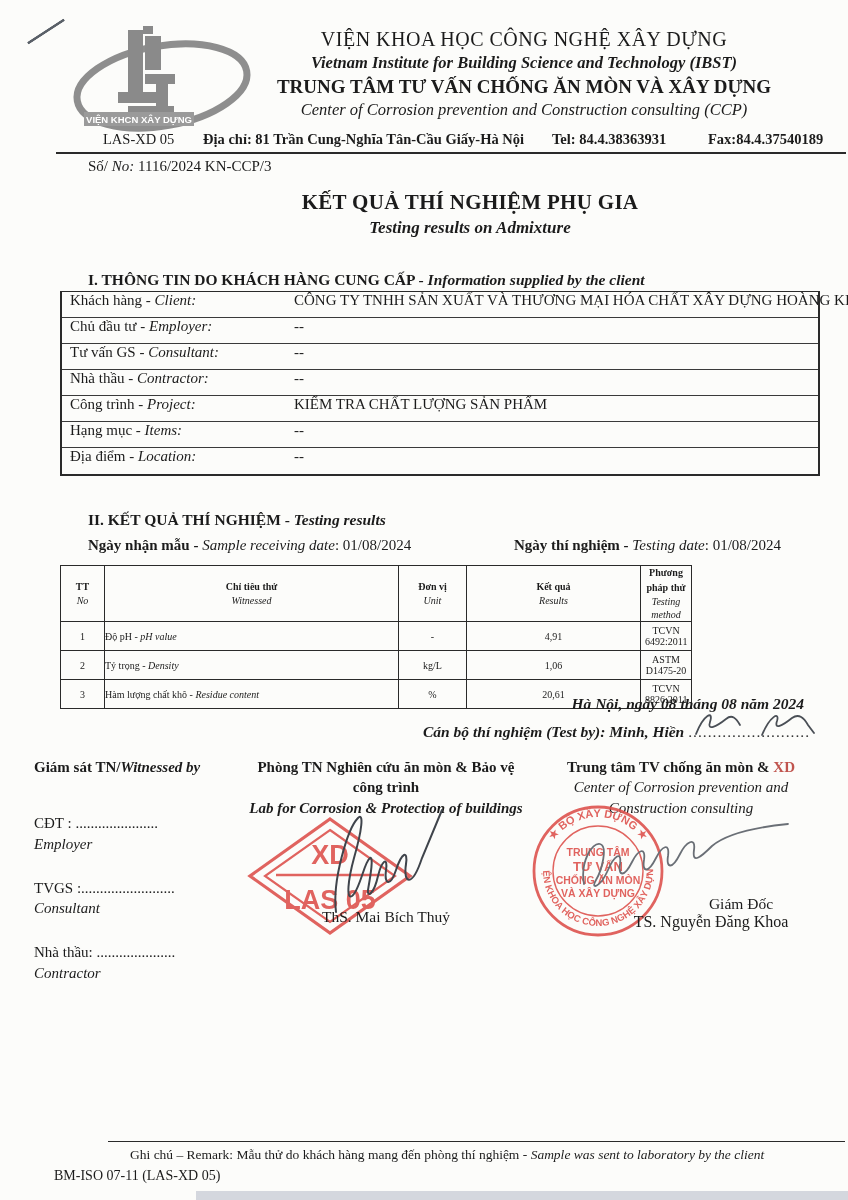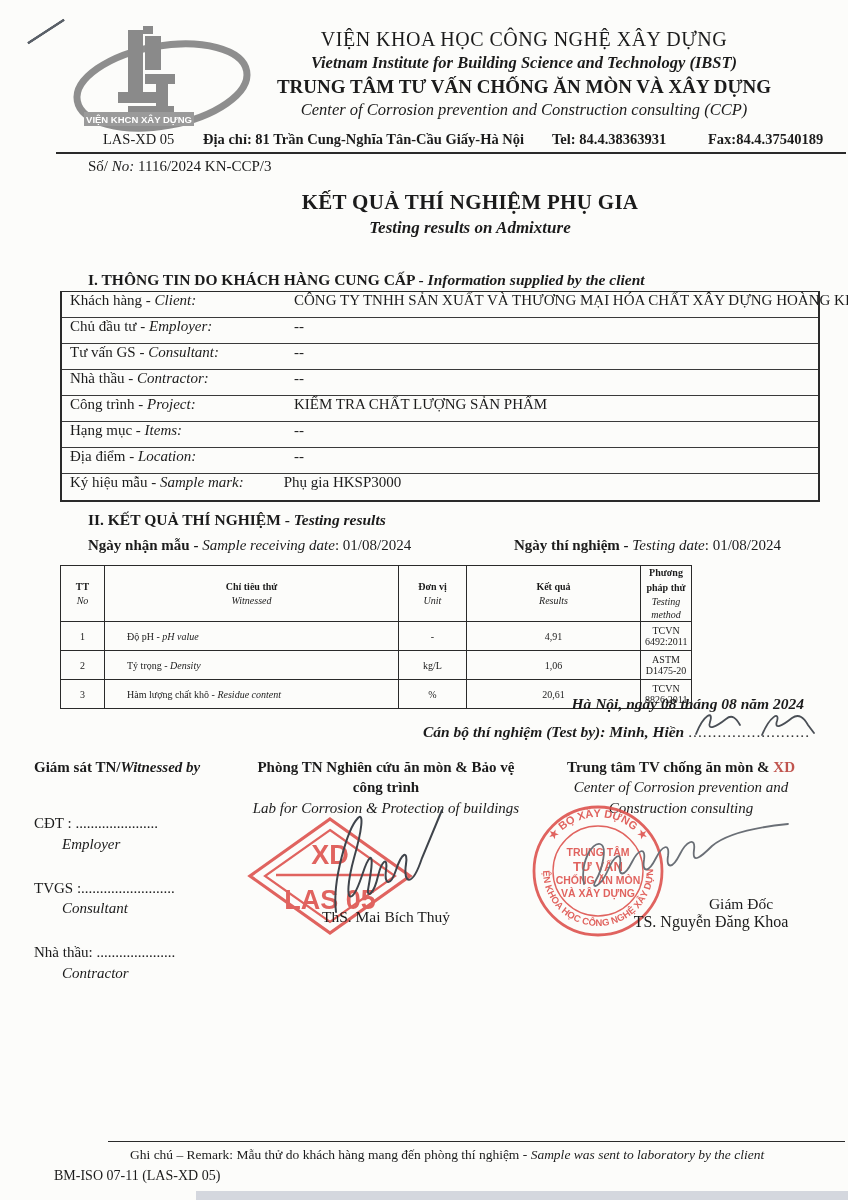--- a/index.html
+++ b/index.html
@@ -47,36 +47,36 @@
   
   .dates{top:537px;left:0;width:848px;font-size:15px;}
   .d-left{position:absolute;left:88px;}
   .d-right{position:absolute;left:498px;margin-left:16px;}
 
   
   .t2{left:60px;top:565px;width:632px;border-collapse:collapse;table-layout:fixed;font-size:10px;}
   .t2 th,.t2 td{border:1.6px solid #2a2a2a;padding:0 4px;text-align:center;vertical-align:middle;}
   .t2 thead th{height:50px;font-weight:normal;}
   .t2 tbody td{height:28px;}
-  .t2 .col-prop{text-align:left;padding-left:22px;}
+  .t2 .col-prop{text-align:left;padding-left:0;}
   .t2 .hv{font-weight:bold;display:block;line-height:1.45;}
   .t2 .he{font-style:italic;display:block;line-height:1.3;}
 
   .place-date{top:695px;right:44px;font-size:15.5px;font-weight:bold;font-style:italic;margin-left:36px;}
   .testby{top:723px;right:38px;font-size:15.5px;font-weight:bold;font-style:italic;white-space:nowrap;}
   .testby .dots{font-weight:normal;font-style:normal;letter-spacing:1px;color:#333;}
   .sig-small{position:absolute;right:30px;top:708px;}
 
   
   .sigcol{font-size:15px;line-height:1.35;}
   .col1{left:34px;top:757px;width:210px;}
   .col1 .item{margin-top:24px;}
-  .col1 .item .sub{font-style:italic;margin-left:28px;}
+  .col1 .item .sub{font-style:italic;}
   .col2{left:238px;top:757px;width:296px;text-align:center;}
-  .col2 .en{font-style:italic;}
+  .col2 .en{font-style:italic;font-weight:bold;}
   .col3{left:528px;top:757px;width:306px;text-align:center;}
   .col3 .en{font-style:italic;}
   .xd-red{color:#c0544e;}
   .signer2{left:238px;top:908px;width:296px;text-align:center;font-size:15.5px;}
   .role3{left:528px;top:895px;width:306px;text-align:center;font-size:15.5px;padding-left:120px;box-sizing:border-box;}
   .signer3{left:528px;top:913px;width:306px;text-align:center;font-size:16px;padding-left:60px;box-sizing:border-box;}
 
   
   .stamp-diamond{left:246px;top:816px;}
   .stamp-round{left:517px;top:790px;}
@@ -159,24 +159,20 @@
       <span class="t1-label"><span>Công trình - </span><span class="i">Project:</span></span>
       <span class="t1-val">KIỂM TRA CHẤT LƯỢNG SẢN PHẨM</span>
     </div>
     <div class="t1-row">
       <span class="t1-label"><span>Hạng mục - </span><span class="i">Items:</span></span>
       <span class="t1-val">--</span>
     </div>
     <div class="t1-row">
       <span class="t1-label"><span>Địa điểm - </span><span class="i">Location:</span></span>
       <span class="t1-val">--</span>
-    </div>
-    <div class="t1-row wide">
-      <span class="t1-label"><span>Ký hiệu mẫu - </span><span class="i">Sample mark:</span></span>
-      <span class="t1-val">Phụ gia HKSP3000</span>
     </div>
   </div>
 
   <div class="abs sec-head sec2-head">
     <span>II. KẾT QUẢ THÍ NGHIỆM - </span><span class="bi">Testing results</span>
   </div>
 
   <div class="abs dates">
     <span class="d-left">
       <span class="b">Ngày nhận mẫu - </span><span class="i">Sample receiving date</span><span>: 01/08/2024</span>

